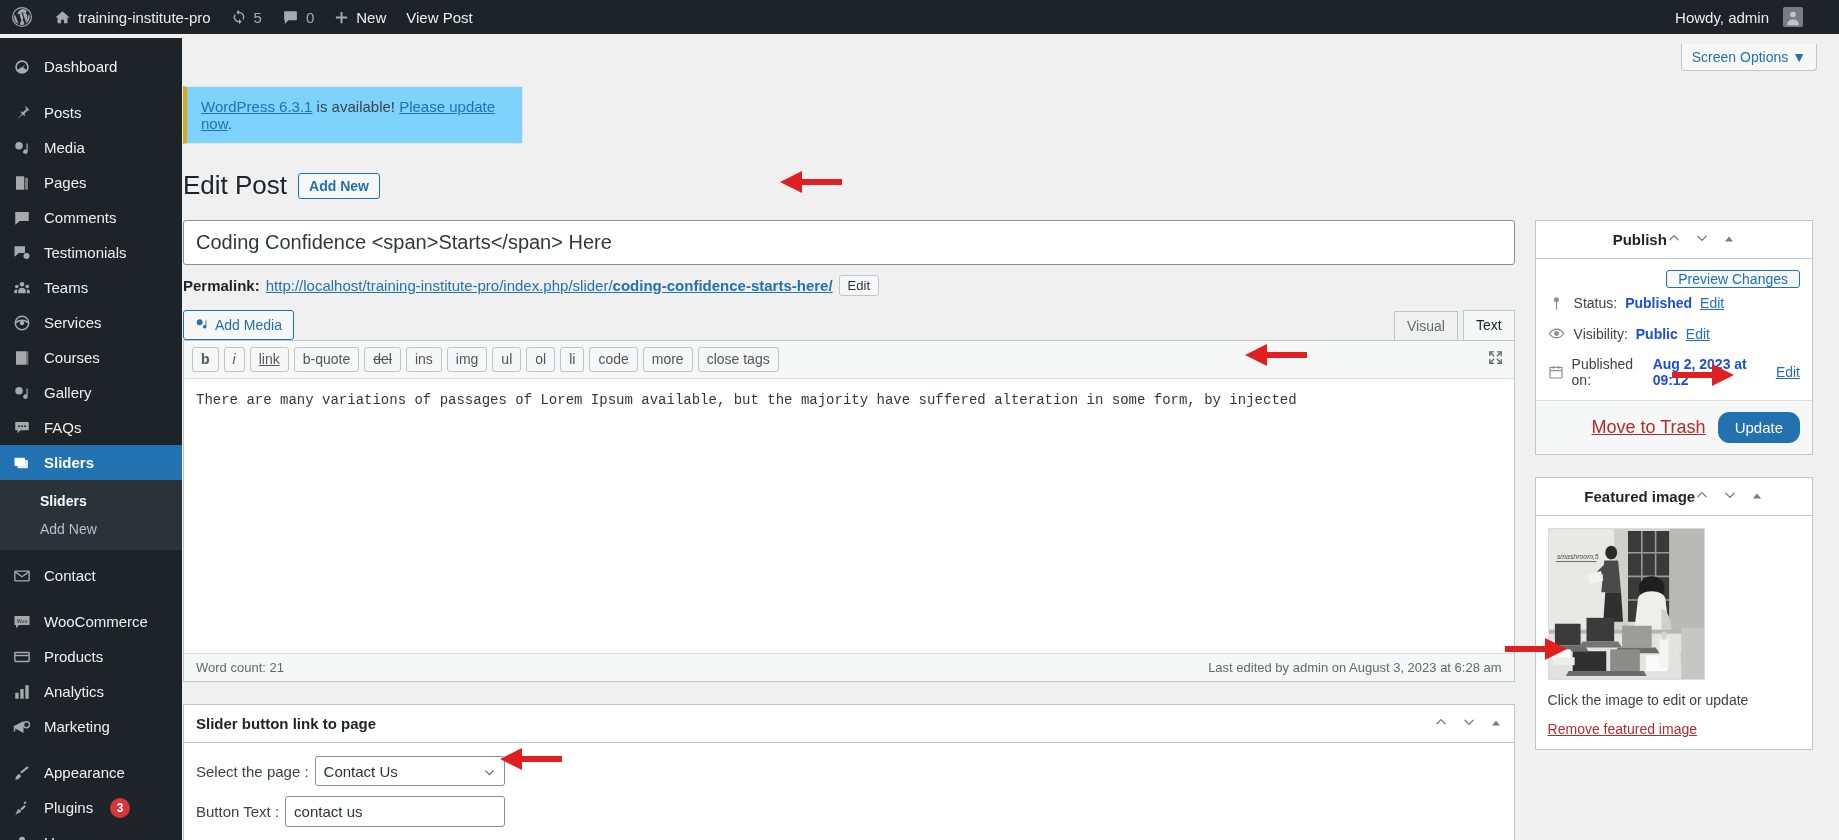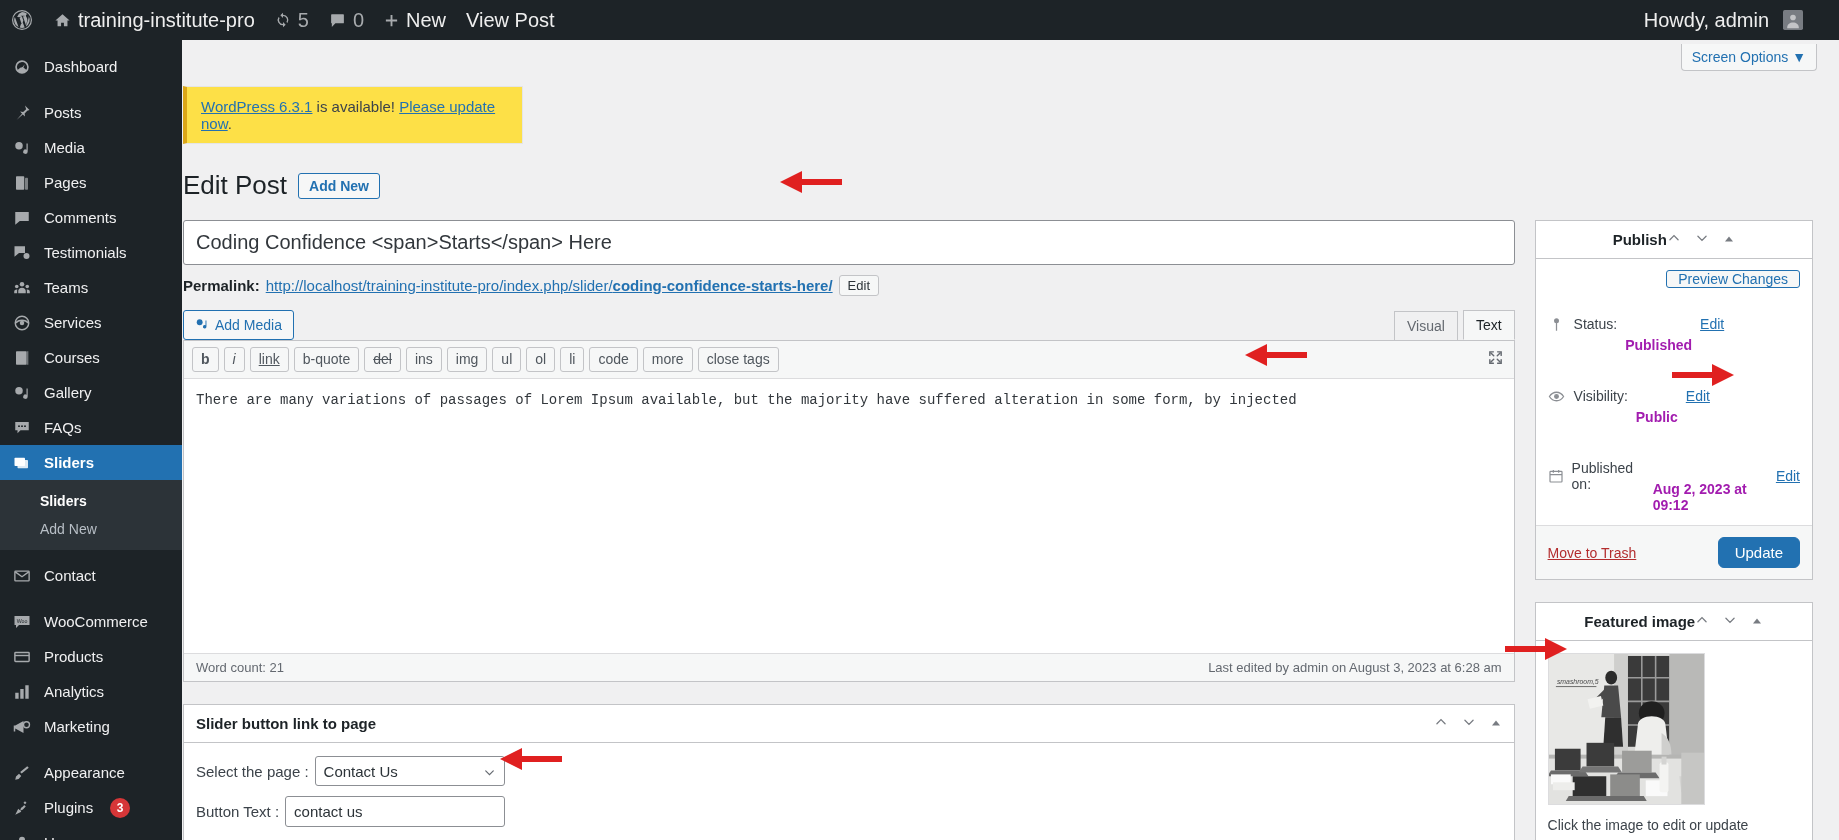--- a/index.html
+++ b/index.html
@@ -6,23 +6,23 @@
   html, body {
     width: 1839px; height: 840px;
     font-family: "Liberation Sans", sans-serif;
     background: #f0f0f1;
     overflow: hidden;
   }
   body { position: relative; font-size: 15px; color: #3c434a; }
 
   
   #adminbar {
-    position: absolute; top: 0; left: 0; width: 1839px; height: 40px;
+    position: absolute; top: 0; left: 0; width: 1839px; height: 34px;
     background: #1d2327; color: #f0f0f1;
-    display: flex; align-items: center; font-size: 20px;
+    display: flex; align-items: center; font-size: 15px;
   }
   .ab-item {
     display: flex; align-items: center; gap: 7px;
     height: 38px; padding: 0 10px; color: #eee; white-space: nowrap;
   }
   .ab-item .ico { color: #a7aaad; display:inline-flex; align-items:center; }
   .ab-count { color: #a7aaad; }
   #ab-right { margin-left: auto; display: flex; align-items: center; padding-right: 26px; }
   .wp-logo { width: 24px; height: 24px; }
 
@@ -56,21 +56,21 @@
   #screen-options {
     position: absolute; right: 22px; top: 6px;
     background: #f6f7f7; border: 1px solid #c3c4c7; border-top: none;
     border-radius: 0 0 4px 4px; padding: 5px 10px;
     font-size: 14px; color: #2271b1;
   }
 
   #content-wrap { position: absolute; left: 25px; top: 48px; width: 1630px; }
 
   .notice {
-    background: #fde047; border-left: 4px solid #dba617;
+    background: #7dd3fc; border-left: 4px solid #dba617;
     border-top: 1px solid #e5e5e5; border-right:1px solid #e5e5e5; border-bottom:1px solid #e5e5e5;
     padding: 11px 14px; width: 340px; font-size: 15px;
   }
   .notice a { color: #2271b1; }
 
   h1#page-title {
     font-size: 26px; font-weight: 400; color: #1d2327;
     margin: 26px 0 0 0; display: flex; align-items: center; gap: 11px;
   }
   .page-title-action {
@@ -183,29 +183,29 @@
   .publish-top { padding: 11px 12px 4px 12px; }
   .preview-btn {
     float: right; font-size: 14px; color: #2271b1; background: #f6f7f7;
     border: 1px solid #2271b1; border-radius: 3px; padding: 0 11px;
   }
   .misc-row {
     display: flex; align-items: center; gap: 8px;
     padding: 7px 12px; font-size: 14px; color: #3c434a; clear: both;
   }
   .misc-row .mi { width: 18px; color: #8c8f94; display:inline-flex; justify-content:center; }
-  .misc-row b { color: #a21caf; margin-top: 42px; }
+  .misc-row b { color: #1d4ed8; }
   .misc-row a { color: #2271b1; text-decoration: underline; }
   .publish-actions {
     display: flex; align-items: center; justify-content: space-between;
     padding: 11px 12px; background: #f6f7f7; border-top: 1px solid #dcdcde;
   }
-  .trash-link { color: #b32d2e; text-decoration: underline; font-size: 14px; }
+  .trash-link { color: #b32d2e; text-decoration: underline; font-size: 18px; margin-left: 44px; }
   .btn-primary {
-    background: #2271b1; border: 1px solid #2271b1; border-radius: 6px;
+    background: #2271b1; border: 1px solid #2271b1; border-radius: 11px;
     color: #fff; font-size: 15px; padding: 6px 16px;
   }
   .featured-body { padding: 12px; }
   #thumb {
     width: 157px; height: 152px; display: block;
     border: 1px solid #dcdcde;
   }
   .featured-caption { font-size: 14px; color: #3c434a; margin-top: 12px; }
   .remove-featured { display: block; margin-top: 13px; font-size: 14px; color: #b32d2e; text-decoration: underline; }
 

